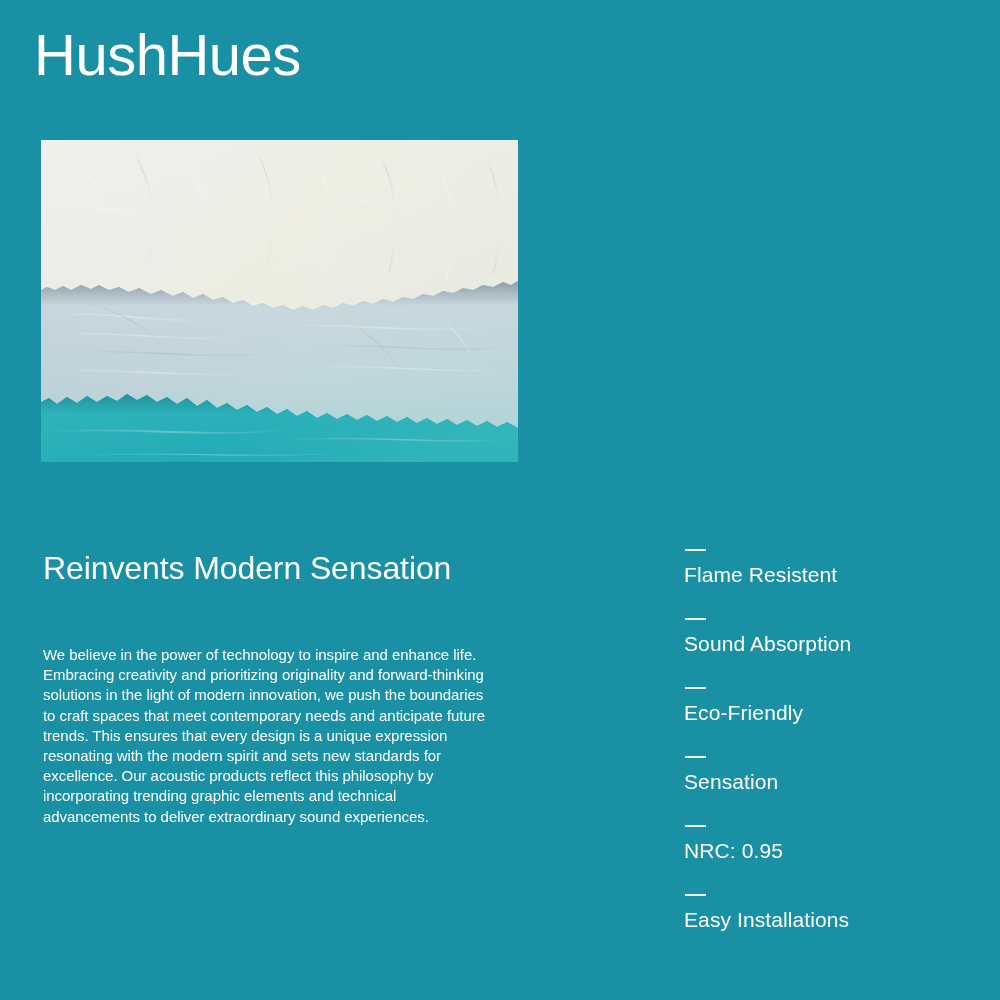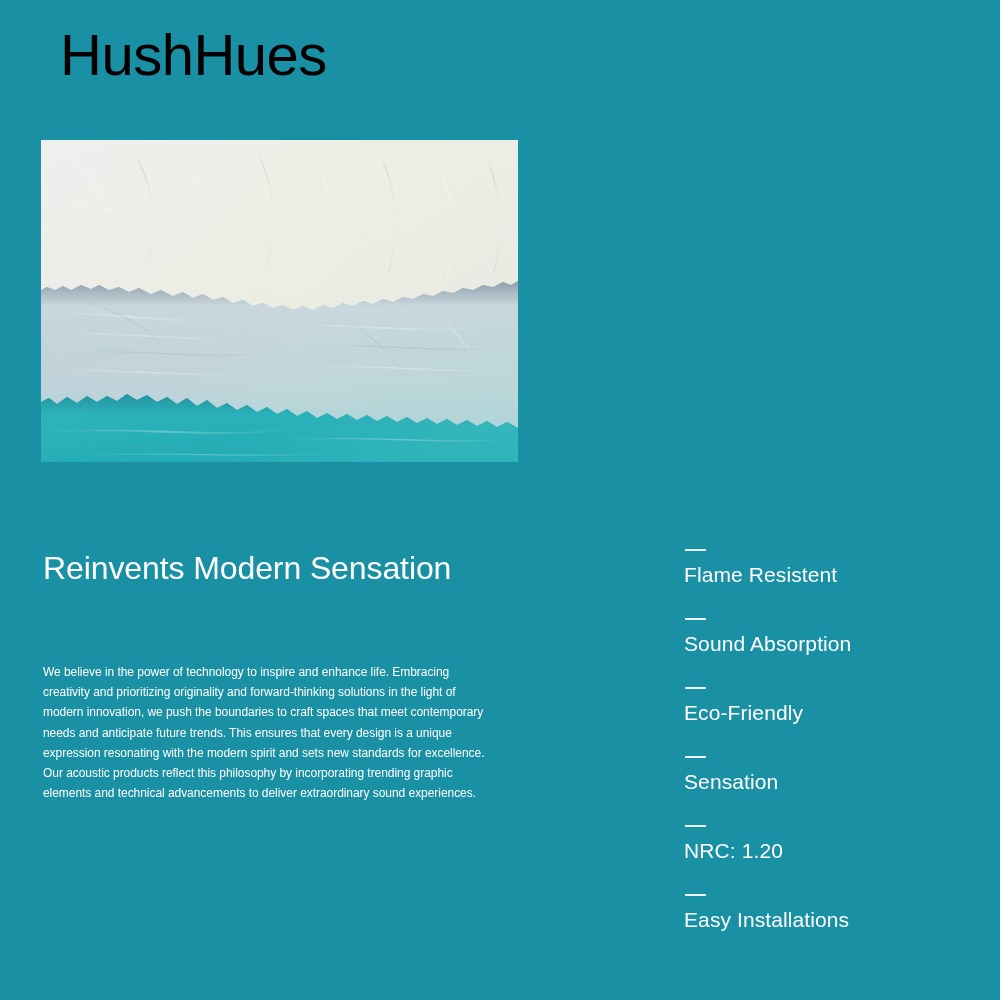--- a/index.html
+++ b/index.html
@@ -13,26 +13,26 @@
     background: #1a90a5;
     font-family: "Liberation Sans", sans-serif;
     overflow: hidden;
     position: relative;
     -webkit-font-smoothing: antialiased;
   }
 
   
   .brand {
     position: absolute;
-    left: 60px;
+    left: 34px;
     top: 22px;
     font-size: 58px;
     font-weight: 300;
     letter-spacing: -0.5px;
-    color: #000000;
+    color: #ffffff;
     line-height: 1.15;
     white-space: nowrap;
   }
 
   
   .hero-figure {
     position: absolute;
     left: 41px;
     top: 140px;
     width: 477px;
@@ -57,23 +57,23 @@
     font-size: 32px;
     font-weight: 400;
     line-height: 1.29;
     color: #ffffff;
     letter-spacing: -0.1px;
   }
 
   .body-copy {
     position: absolute;
     left: 43px;
-    top: 662px;
+    top: 645px;
     width: 452px;
-    font-size: 12px;
+    font-size: 15px;
     font-weight: 400;
     line-height: 20.2px;
     color: #ffffff;
     letter-spacing: -0.05px;
     text-align: left;
   }
 
   
   .feature-list {
     position: absolute;
@@ -261,19 +261,19 @@
   <li class="feature-item">
     <span class="feature-rule"></span>
     <span class="feature-label">Eco-Friendly</span>
   </li>
   <li class="feature-item">
     <span class="feature-rule"></span>
     <span class="feature-label">Sensation</span>
   </li>
   <li class="feature-item">
     <span class="feature-rule"></span>
-    <span class="feature-label">NRC: 1.20</span>
+    <span class="feature-label">NRC: 0.95</span>
   </li>
   <li class="feature-item">
     <span class="feature-rule"></span>
     <span class="feature-label">Easy Installations</span>
   </li>
 </ul>
 
 </body></html>

